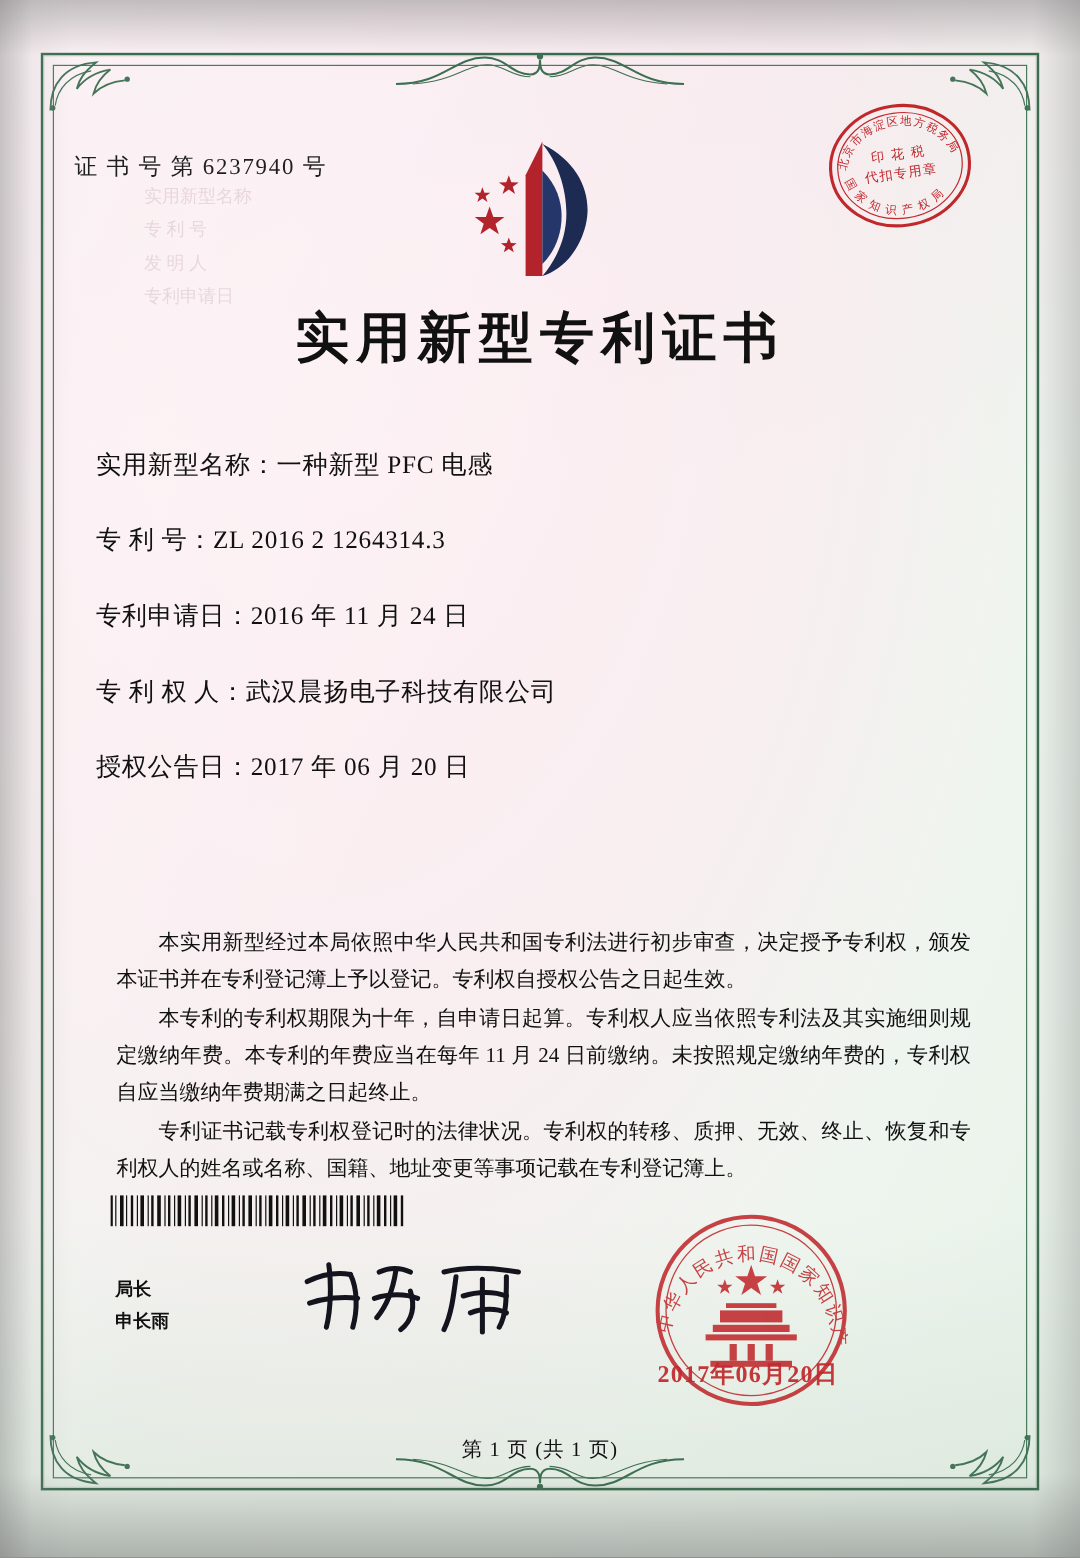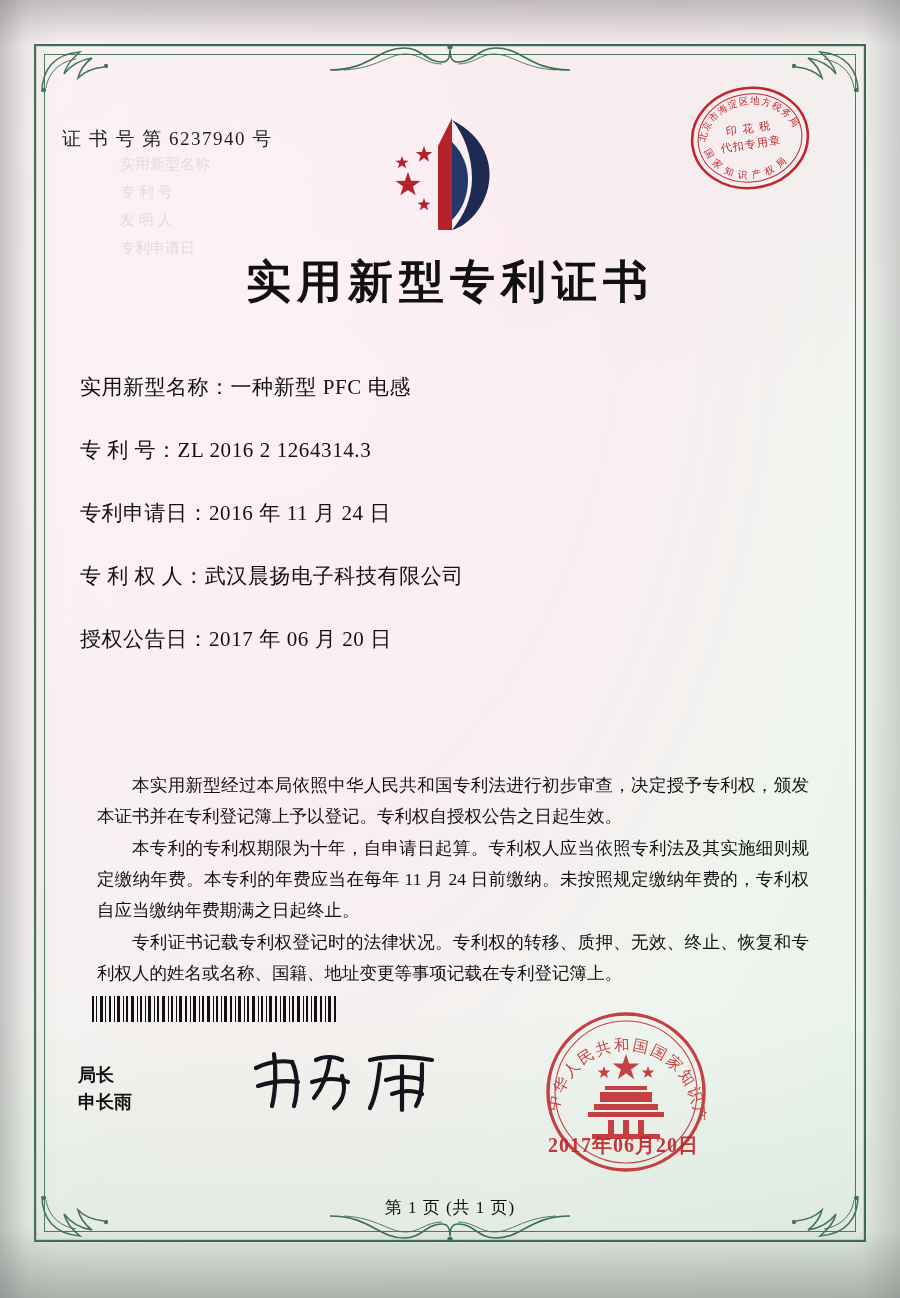--- a/index.html
+++ b/index.html
@@ -195,23 +195,23 @@
     left: 92px;
     top: 996px;
     width: 246px;
     height: 26px;
   }
   #barcode svg { width: 100%; height: 100%; display: block; }
 
   
   #director-block {
     position: absolute;
-    left: 78px;
+    left: 96px;
     top: 1062px;
-    font-size: 18px;
+    font-size: 15px;
     font-weight: bold;
     line-height: 27px;
     color: #111;
   }
   #signature {
     position: absolute;
     left: 246px;
     top: 1046px;
     width: 210px;
     height: 70px;

